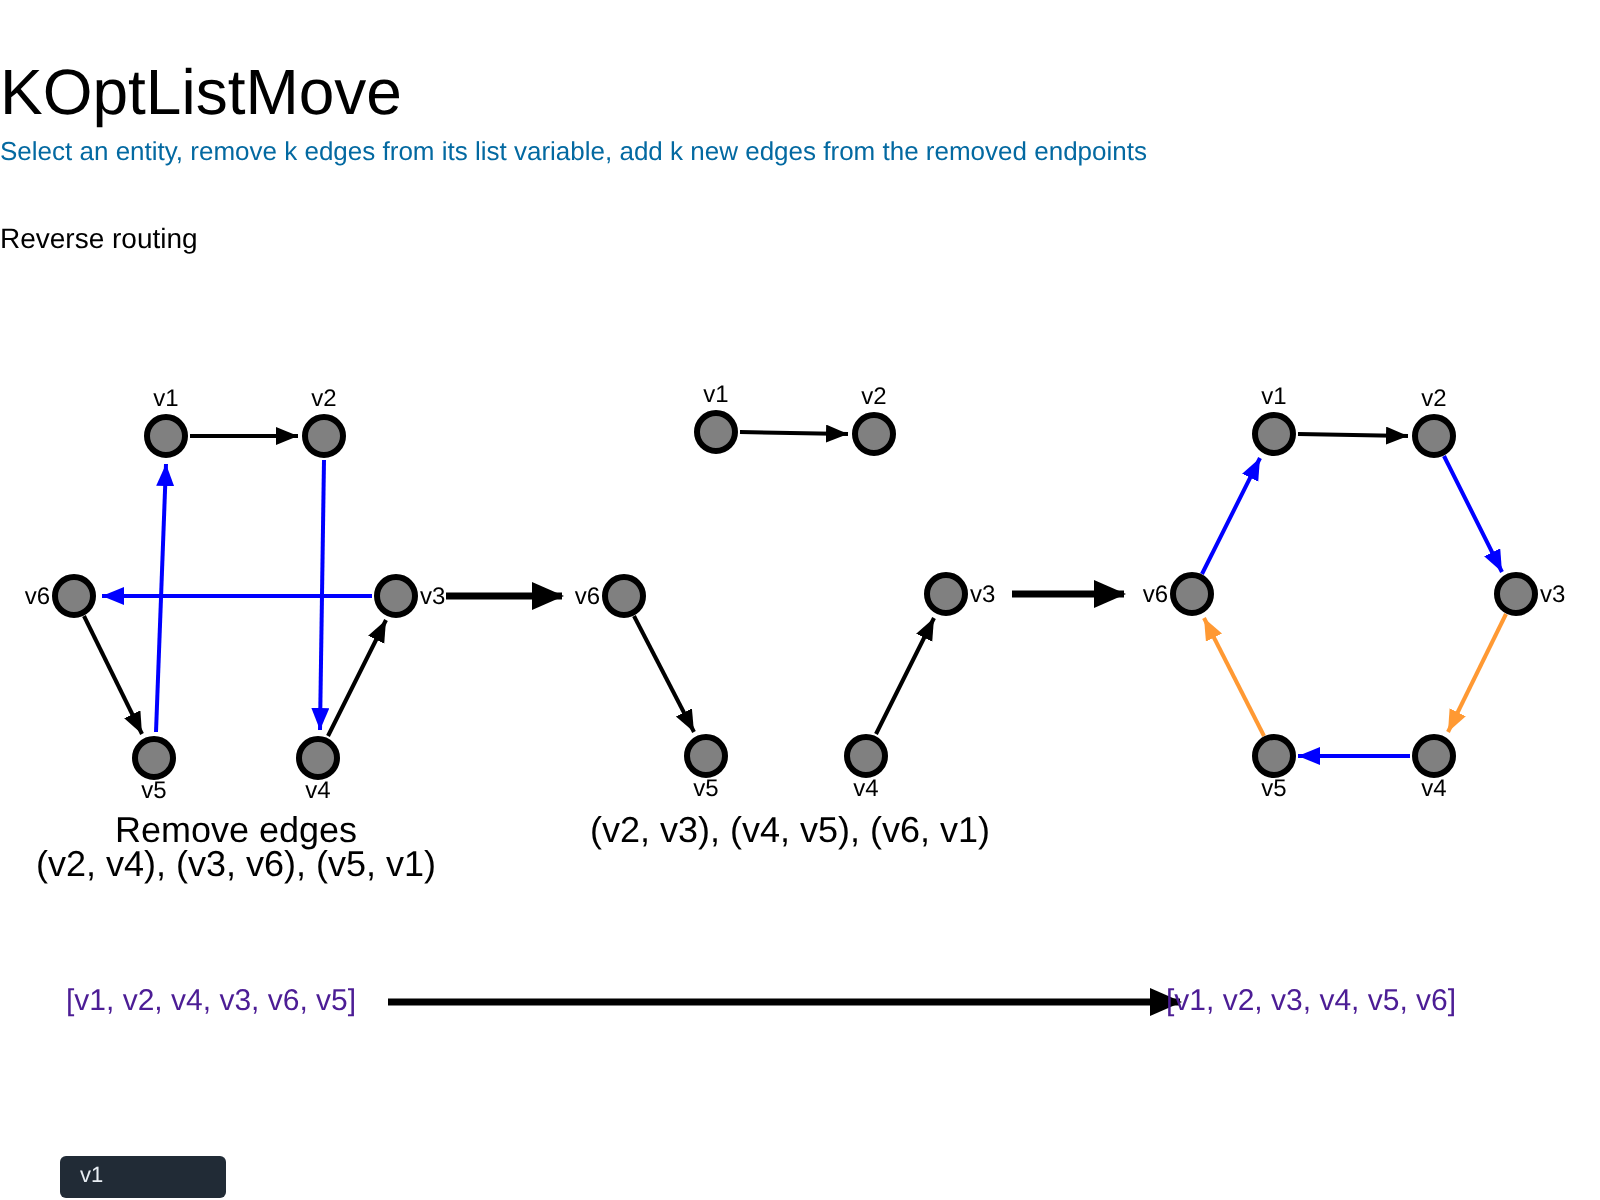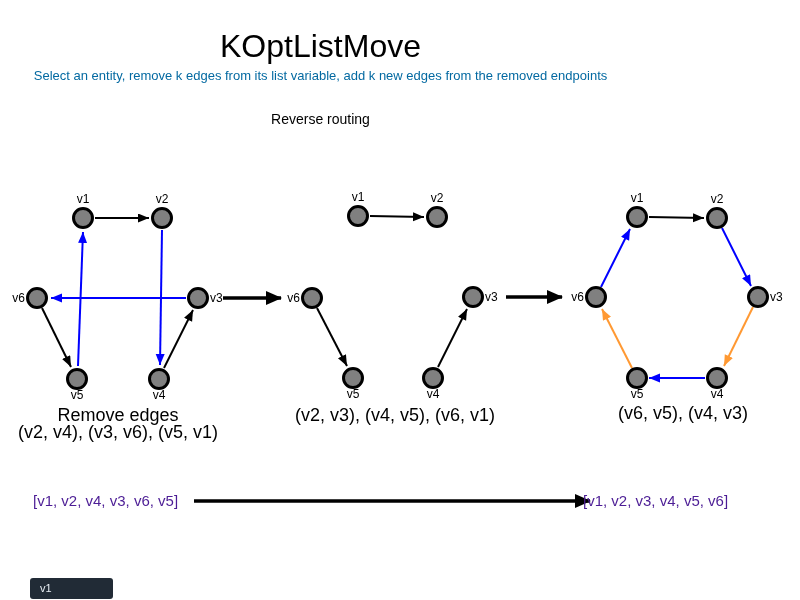--- a/index.html
+++ b/index.html
@@ -4,21 +4,21 @@
 <style>
   * { margin: 0; padding: 0; box-sizing: border-box; }
   html, body {
     width: 800px; height: 600px;
     background: #ffffff;
     font-family: "Liberation Sans", sans-serif;
     overflow: hidden;
     position: relative;
   }
   .abs { position: absolute; }
-  .centered { left: 0; width: 641px; text-align: center; }
+  .centered { left: 0; width: 641px; }
   #title { top: 28px; font-size: 32px; font-weight: 400; color: #000; letter-spacing: 0px; }
   #subtitle { top: 68px; font-size: 13px; color: #0369a1; }
   #context { top: 111px; font-size: 14px; color: #000; }
   .caption { text-align: center; width: 220px; font-size: 18px; color: #000; line-height: 17px; }
   #caption-1 { top: 407px; left: 8px; }
   #caption-2 { top: 407px; left: 285px; }
   #caption-3 { top: 405px; left: 573px; }
   .list-text { top: 492px; font-size: 15px; color: #4c1d95; white-space: nowrap; }
   #list-before { left: 33px; }
   #list-after  { left: 583px; }
@@ -128,19 +128,18 @@
 </svg>
 
 <div class="abs caption" id="caption-1">
   <div>Remove edges</div>
   <div>(v2, v4), (v3, v6), (v5, v1)</div>
 </div>
 <div class="abs caption" id="caption-2">
   <div>(v2, v3), (v4, v5), (v6, v1)</div>
 </div>
 <div class="abs caption" id="caption-3">
-  <div>(v6, v5), (v4, v3)</div>
 </div>
 
 <div class="abs list-text" id="list-before">[v1, v2, v4, v3, v6, v5]</div>
 <div class="abs list-text" id="list-after">[v1, v2, v3, v4, v5, v6]</div>
 
 <div class="abs" id="overlay-badge">v1</div>
 
 </body></html>

